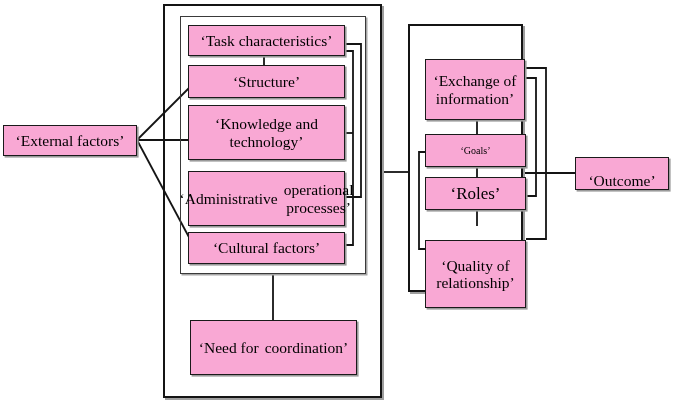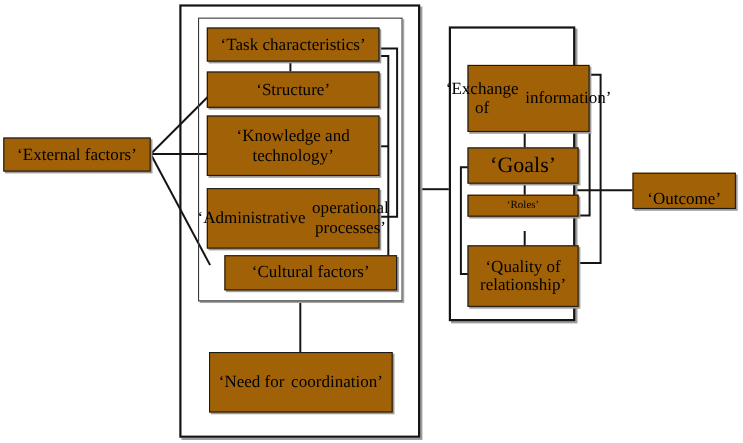--- a/index.html
+++ b/index.html
@@ -19,21 +19,21 @@
     position: absolute;
     left: 0;
     top: 0;
     width: 675px;
     height: 403px;
     pointer-events: none;
   }
   .node {
     position: absolute;
     box-sizing: border-box;
-    background: #a16207;
+    background: #f9a8d4;
     border: 1.4px solid #1a1a1a;
     box-shadow: 1.6px 1.6px 0 0 #9a9a9a;
     display: flex;
     align-items: center;
     justify-content: center;
     text-align: center;
     color: #000000;
     line-height: 1.12;
     z-index: 3;
   }
@@ -112,43 +112,43 @@
   <div class="node" style="left:188px; top:105px; width:157px; height:55px; font-size:15.5px; flex-direction:column;text-align:center;">
     <span>‘Knowledge and</span>
     <span>technology’</span>
   </div>
 
   <div class="node" style="left:188px; top:171px; width:157px; height:55px; font-size:15.5px; ">
     <span>‘Administrative</span>
     <span>operational processes’</span>
   </div>
 
-  <div class="node" style="left:188px; top:232px; width:157px; height:32px; font-size:15.5px;margin-left:16px;">
+  <div class="node" style="left:188px; top:232px; width:157px; height:32px; font-size:15.5px;">
     <span>‘Cultural factors’</span>
   </div>
 
   <div class="node" style="left:190px; top:320px; width:167px; height:55px; font-size:15.5px; ">
     <span>‘Need for</span>
     <span>coordination’</span>
   </div>
 
-  <div class="node" style="left:425px; top:59px; width:111px; height:61px; font-size:15.5px; ">
+  <div class="node" style="left:425px; top:59px; width:100px; height:61px; font-size:15.5px; flex-direction:column;">
     <span>‘Exchange of</span>
     <span>information’</span>
   </div>
 
-  <div class="node" style="left:425px; top:134px; width:101px; height:33px; font-size:20px;">
+  <div class="node" style="left:425px; top:134px; width:101px; height:33px; font-size:10px;">
     <span>‘Goals’</span>
   </div>
 
-  <div class="node" style="left:425px; top:177px; width:101px; height:20px; font-size:10px;">
+  <div class="node" style="left:425px; top:177px; width:101px; height:33px; font-size:17px;">
     <span>‘Roles’</span>
   </div>
 
-  <div class="node" style="left:425px; top:223px; width:101px; height:56px; font-size:15.5px; flex-direction:column;">
+  <div class="node" style="left:425px; top:240px; width:101px; height:68px; font-size:15.5px; flex-direction:column;">
     <span>‘Quality of</span>
     <span>relationship’</span>
   </div>
 
   <div class="node" style="left:575px; top:157px; width:94px; height:33px; font-size:15.5px;align-items:flex-end;">
     <span>‘Outcome’</span>
   </div>
 
 </div>
 

